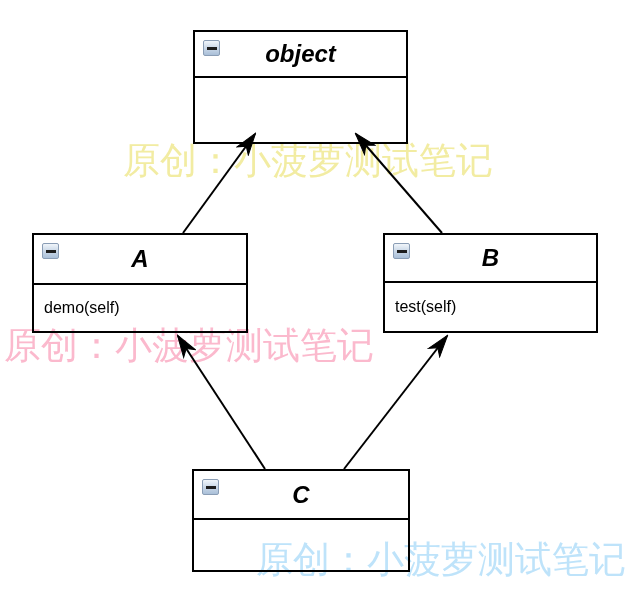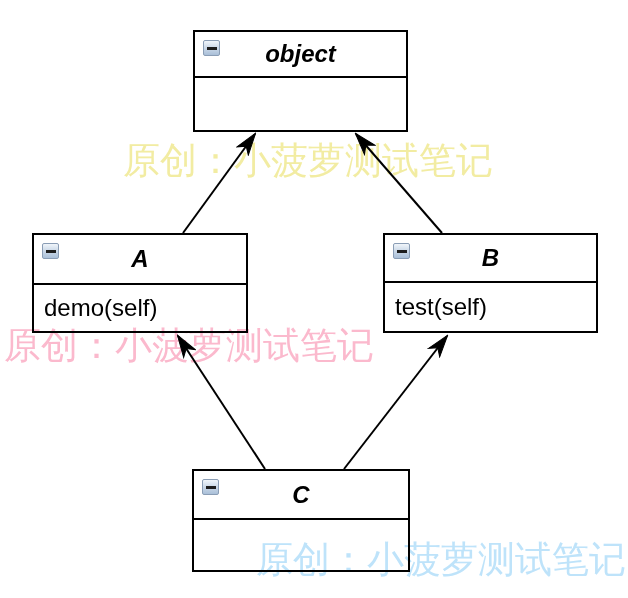--- a/index.html
+++ b/index.html
@@ -48,21 +48,21 @@
     font-size: 24px;
     color: #000000;
   }
   .node-body {
     box-sizing: border-box;
     display: flex;
     align-items: center;
     padding: 0 10px;
   }
   .method {
-    font-size: 24px;
+    font-size: 16px;
     color: #000000;
   }
 
   
   .collapse-btn {
     position: absolute;
     left: 8px;
     top: 8px;
     width: 17px;
     height: 16px;
@@ -91,21 +91,21 @@
 </style>
 </head>
 <body>
 
 <div class="canvas">
 
   <div class="watermark" style="left: 123px; top: 144px; color: rgb(242, 236, 162);">原创：小菠萝测试笔记</div>
   <div class="watermark" style="left: 4px; top: 329px; color: rgb(251, 185, 205);">原创：小菠萝测试笔记</div>
   <div class="watermark" style="left: 256px; top: 543px; color: rgb(190, 227, 250);">原创：小菠萝测试笔记</div>
 
-  <div class="node" style="left:193px; top:30px; width:215px; height:102px;">
+  <div class="node" style="left:193px; top:30px; width:215px; height:114px;">
     <div class="node-header" style="height:46px;">
       <span class="collapse-btn">
         <span class="minus-bar"></span>
       </span>
       <span class="node-title">object</span>
     </div>
     <div class="node-body" style="height:52px;"></div>
   </div>
 
   <div class="node" style="left:32px; top:233px; width:216px; height:100px;">

